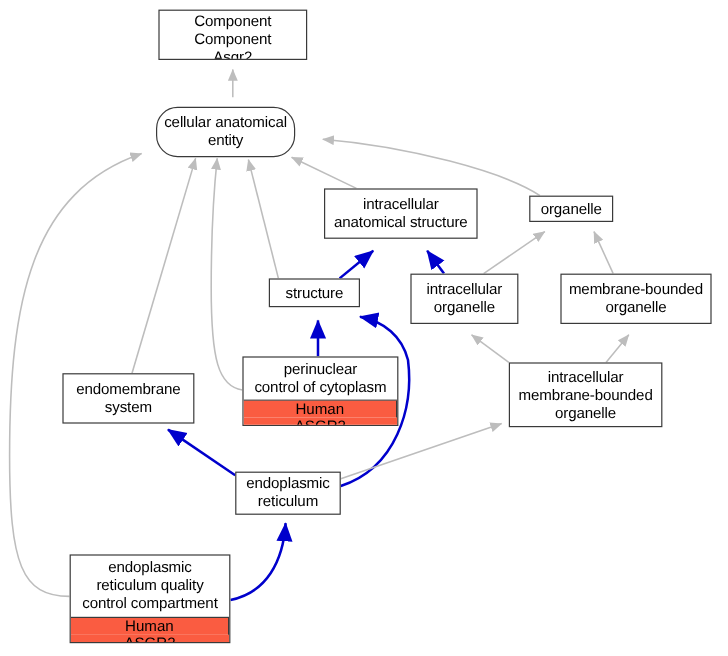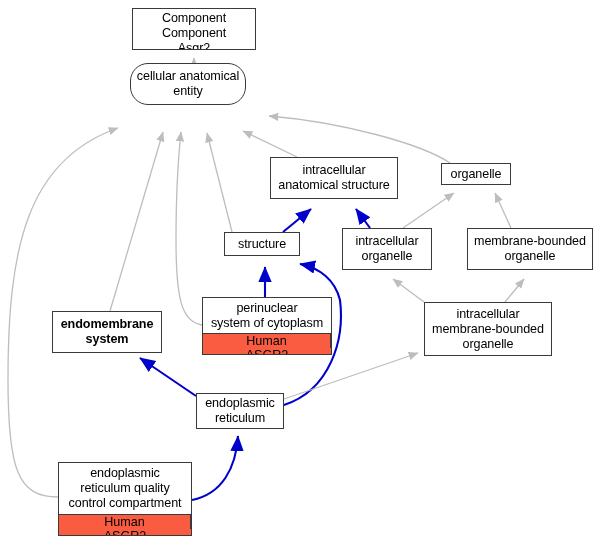--- a/index.html
+++ b/index.html
@@ -114,21 +114,21 @@
     <path d="M284,399 L418,353" stroke="#bdbdbd" stroke-width="1.3" fill="none" marker-end="url(#ah-gray)"></path>
 
     <path d="M192,500 C222,494 236,468 238,436" stroke="#0000cc" stroke-width="2.1" fill="none" marker-end="url(#ah-blue)"></path>
   </svg>
 
   <div class="node" style="left:132px; top:8px; width:124px; height:42px;">
     <div class="node-title">Component Component
 Asgr2</div>
   </div>
 
-  <div class="node" style="left:130px; top:63px; width:116px; height:42px;border-radius:18px;">
+  <div class="node" style="left:130px; top:89px; width:116px; height:42px;border-radius:18px;">
     <div class="node-title">cellular anatomical
 entity</div>
   </div>
 
   <div class="node" style="left:270px; top:157px; width:128px; height:42px;">
     <div class="node-title">intracellular
 anatomical structure</div>
   </div>
 
   <div class="node" style="left:441px; top:163px; width:70px; height:22px;">
@@ -142,28 +142,28 @@
   <div class="node" style="left:342px; top:228px; width:90px; height:42px;">
     <div class="node-title">intracellular
 organelle</div>
   </div>
 
   <div class="node" style="left:467px; top:228px; width:126px; height:42px;">
     <div class="node-title">membrane-bounded
 organelle</div>
   </div>
 
-  <div class="node" style="left:52px; top:311px; width:110px; height:42px;font-weight:bold;">
+  <div class="node" style="left:52px; top:311px; width:110px; height:42px;">
     <div class="node-title">endomembrane
 system</div>
   </div>
 
   <div class="node" style="left:202px; top:297px; width:130px; height:58px;">
     <div class="node-title">perinuclear
-system of cytoplasm</div>
+control of cytoplasm</div>
     <div class="node-annot">
       <div class="annot-cell first">Human</div>
       <div class="annot-cell">ASGR2</div>
     </div>
   </div>
 
   <div class="node" style="left:424px; top:302px; width:128px; height:54px;">
     <div class="node-title">intracellular
 membrane-bounded
 organelle</div>

